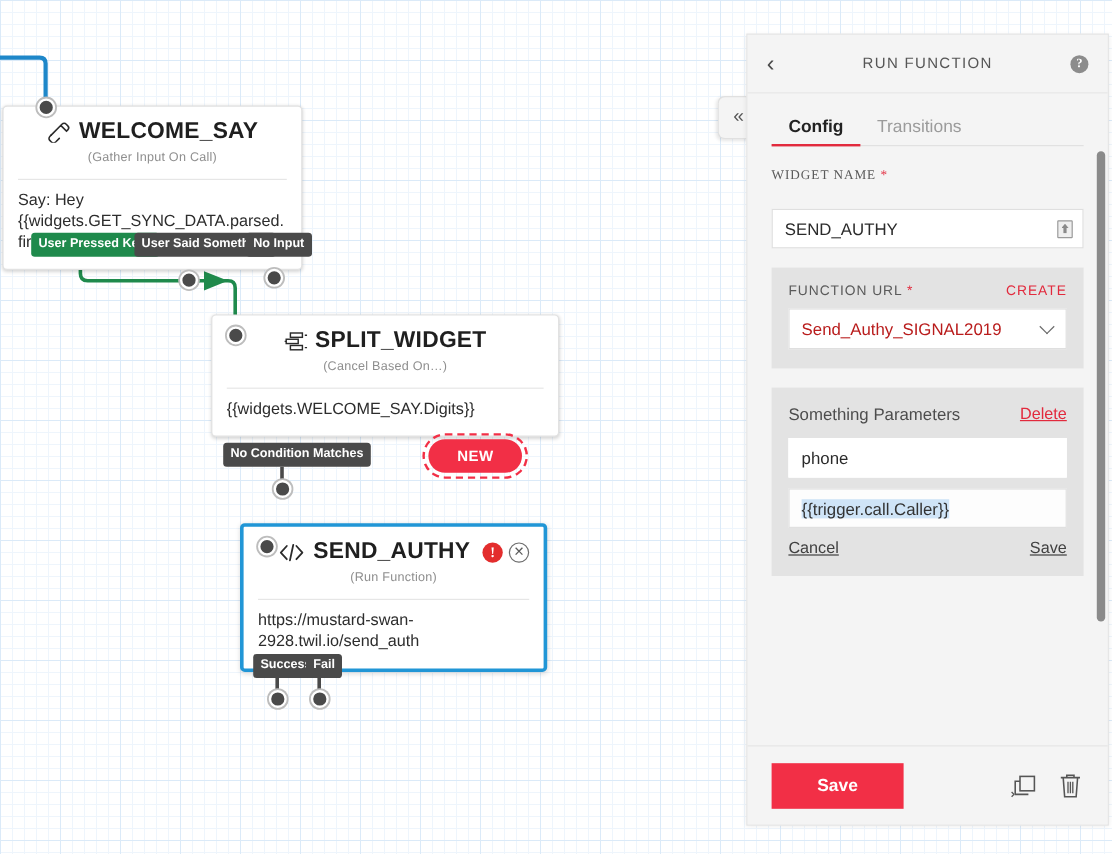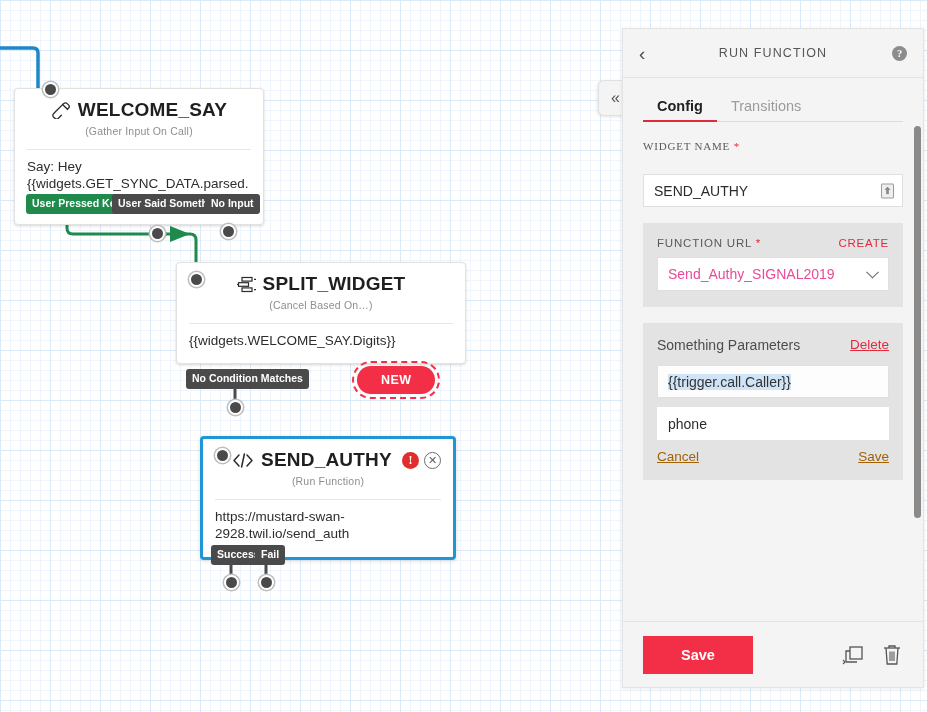--- a/index.html
+++ b/index.html
@@ -205,41 +205,41 @@
     margin-bottom: 8px;
   }
   .group-label-sm { font-size: 11.5px; color: #5a5a5a; letter-spacing: .8px; }
   .group-label-md { font-size: 14px; color: #4d4d4d; }
   .link-red {
     font-size: 11.5px; color: #e22a3d; letter-spacing: .8px; cursor: pointer;
   }
   .link-red.underline { text-decoration: underline; font-size: 13.5px; letter-spacing: 0; }
   .select-input {
     width: 100%; height: 34px; background: #ffffff; border: 1px solid #dfdfdf;
-    font-size: 14px; color: #ec4899; padding: 0 32px 0 10px;
+    font-size: 14px; color: #b91c1c; padding: 0 32px 0 10px;
     display: flex; align-items: center; position: relative; cursor: pointer;
   }
   .chev-down {
     position: absolute; right: 11px; top: 50%;
     width: 9px; height: 9px; border-right: 1.6px solid #6b6b6b; border-bottom: 1.6px solid #6b6b6b;
     transform: translateY(-70%) rotate(45deg);
   }
   .param-input {
     width: 100%; height: 33px; background: #ffffff; border: 1px solid #ffffff;
     font-size: 14px; color: #2b2b2b; padding: 0 10px;
     display: flex; align-items: center; margin-bottom: 9px;
   }
   .param-input.focused { border: 1px solid #e0e0e0; background: #fdfdfd; }
   .sel-text { background: #cfe4f7; color: #333; }
   .param-actions {
     display: flex; justify-content: space-between; align-items: center;
     margin-top: 6px;
   }
   .link-plain {
-    font-size: 13.5px; color: #a16207; text-decoration: underline; cursor: pointer;
+    font-size: 13.5px; color: #404040; text-decoration: underline; cursor: pointer;
   }
   .panel-scrollbar {
     position: absolute; right: 2px; top: 4px;
     width: 7px; height: 392px;
     background: #8a8a8a; border-radius: 4px; cursor: pointer;
   }
   .panel-footer {
     flex: 0 0 66px; height: 66px;
     border-top: 1px solid #e3e3e3;
     display: flex; align-items: center;
@@ -270,21 +270,21 @@
       <path d="M 163 234 L 190 234 Q 196 234 196 240 L 196 268" stroke="#1f8a4c" stroke-width="3" fill="none" stroke-linecap="round"></path>
       <polygon points="170,226 190,234 170,242" fill="#1f8a4c"></polygon>
 
       <line x1="157" y1="213" x2="157" y2="228" stroke="#4a4a4a" stroke-width="3"></line>
       <line x1="228" y1="213" x2="228" y2="225" stroke="#4a4a4a" stroke-width="3"></line>
       <line x1="235" y1="389" x2="235" y2="401" stroke="#4a4a4a" stroke-width="3"></line>
       <line x1="231" y1="564" x2="231" y2="576" stroke="#4a4a4a" stroke-width="3"></line>
       <line x1="266" y1="564" x2="266" y2="576" stroke="#4a4a4a" stroke-width="3"></line>
     </svg>
 
-    <div class="node" style="left:14px; top:88px; width:250px;">
+    <div class="node" style="left:2px; top:88px; width:250px;">
       <div class="in-dot" style="left:28px; top:-7px;"></div>
       <div class="node-head">
         <div class="node-title-row">
           <span class="node-icon">
             <svg width="20" height="18" viewBox="0 0 20 18">
               <path d="M3.6 11.6 C6.6 8.6 9.6 5.6 12.6 2.6 c1.1-1.1 2.7-1.1 3.6 0 l1.3 1.3 c.9.9.9 2.4 0 3.3 l-1.1 1.1 -4.8-4.8" fill="none" stroke="#2b2b2b" stroke-width="1.3" stroke-linecap="round"></path>
               <path d="M3.6 11.6 l-1.1 1.1 c-.9.9-.9 2.4 0 3.3 l1.3 1.3 c1 1 2.5 1 3.6 0 l3-3" fill="none" stroke="#2b2b2b" stroke-width="1.3" stroke-linecap="round"></path>
             </svg>
           </span>
           <span class="node-title">WELCOME_SAY</span>
@@ -413,25 +413,25 @@
           <span>Send_Authy_SIGNAL2019</span>
           <span class="chev-down"></span>
         </div>
       </div>
 
       <div class="group-box">
         <div class="group-row" style="margin-bottom:12px;">
           <div class="group-label-md">Something Parameters</div>
           <div class="link-red underline">Delete</div>
         </div>
+        <div class="param-input" title="Key">
+          <span>phone</span>
+        </div>
         <div class="param-input focused" title="Value">
           <span class="sel-text">{{trigger.call.Caller}}</span>
-        </div>
-        <div class="param-input" title="Key">
-          <span>phone</span>
         </div>
         <div class="param-actions">
           <div class="link-plain">Cancel</div>
           <div class="link-plain">Save</div>
         </div>
       </div>
 
       <div class="panel-scrollbar"></div>
     </div>
 

